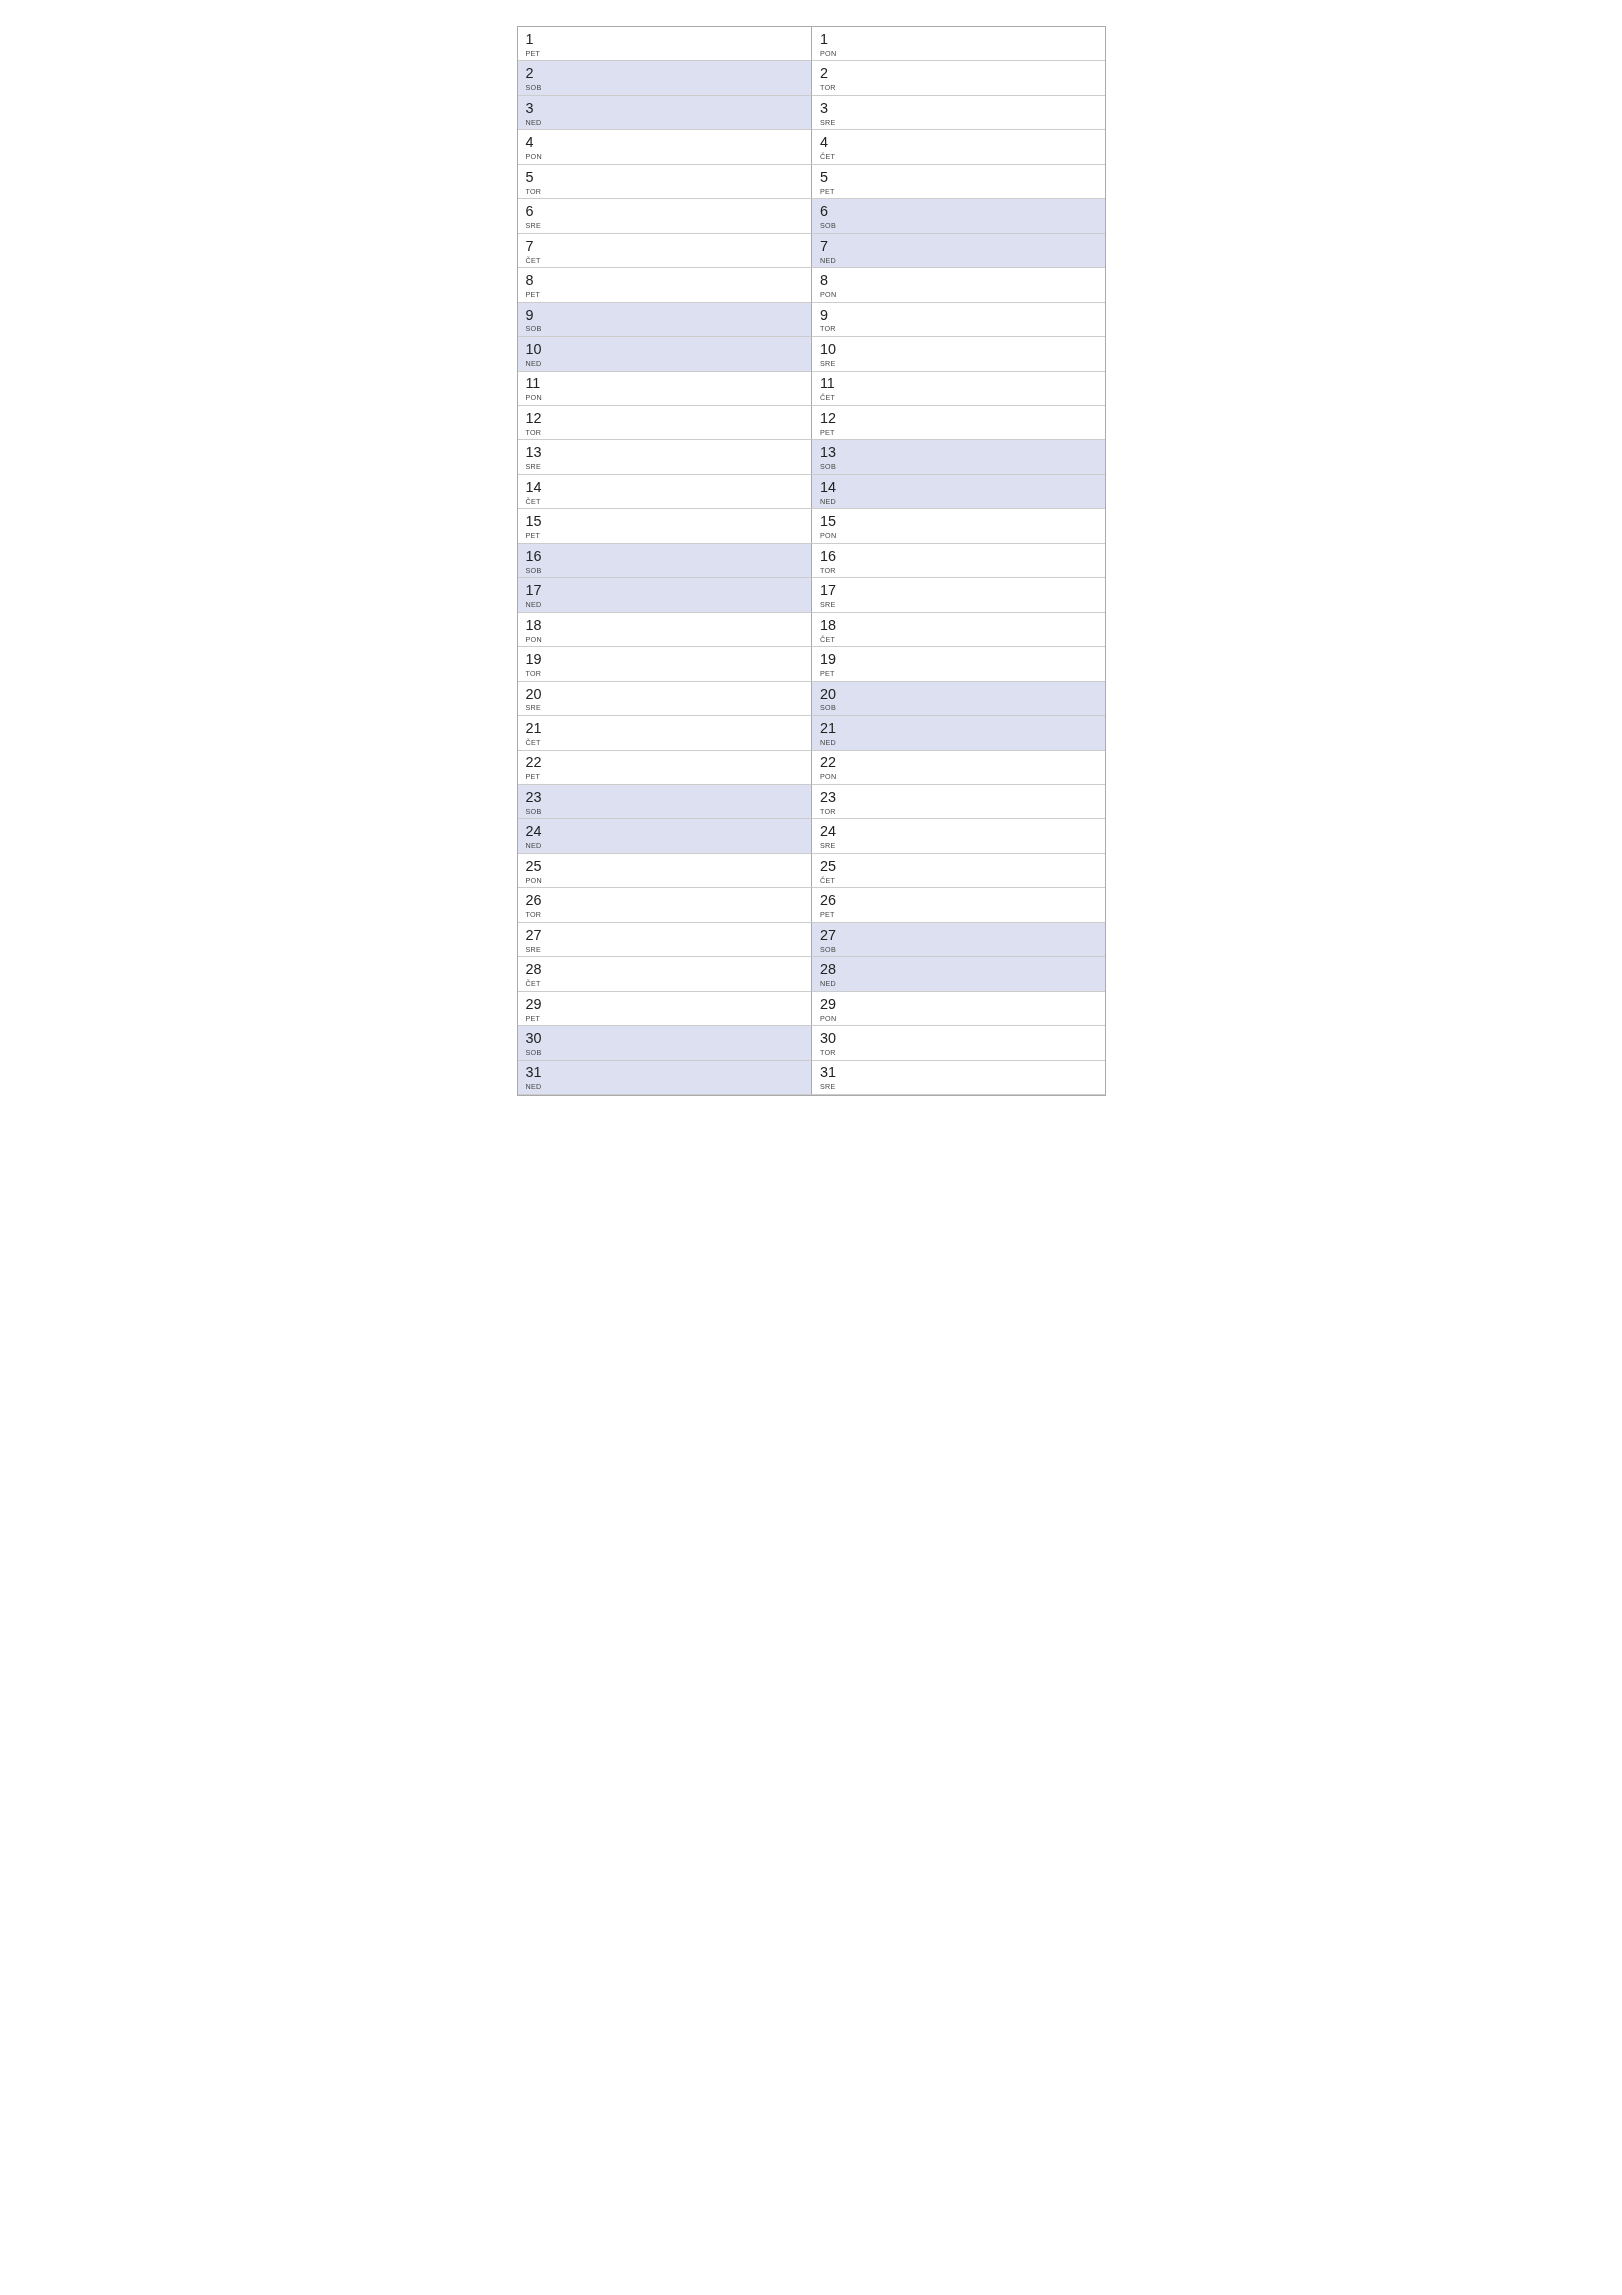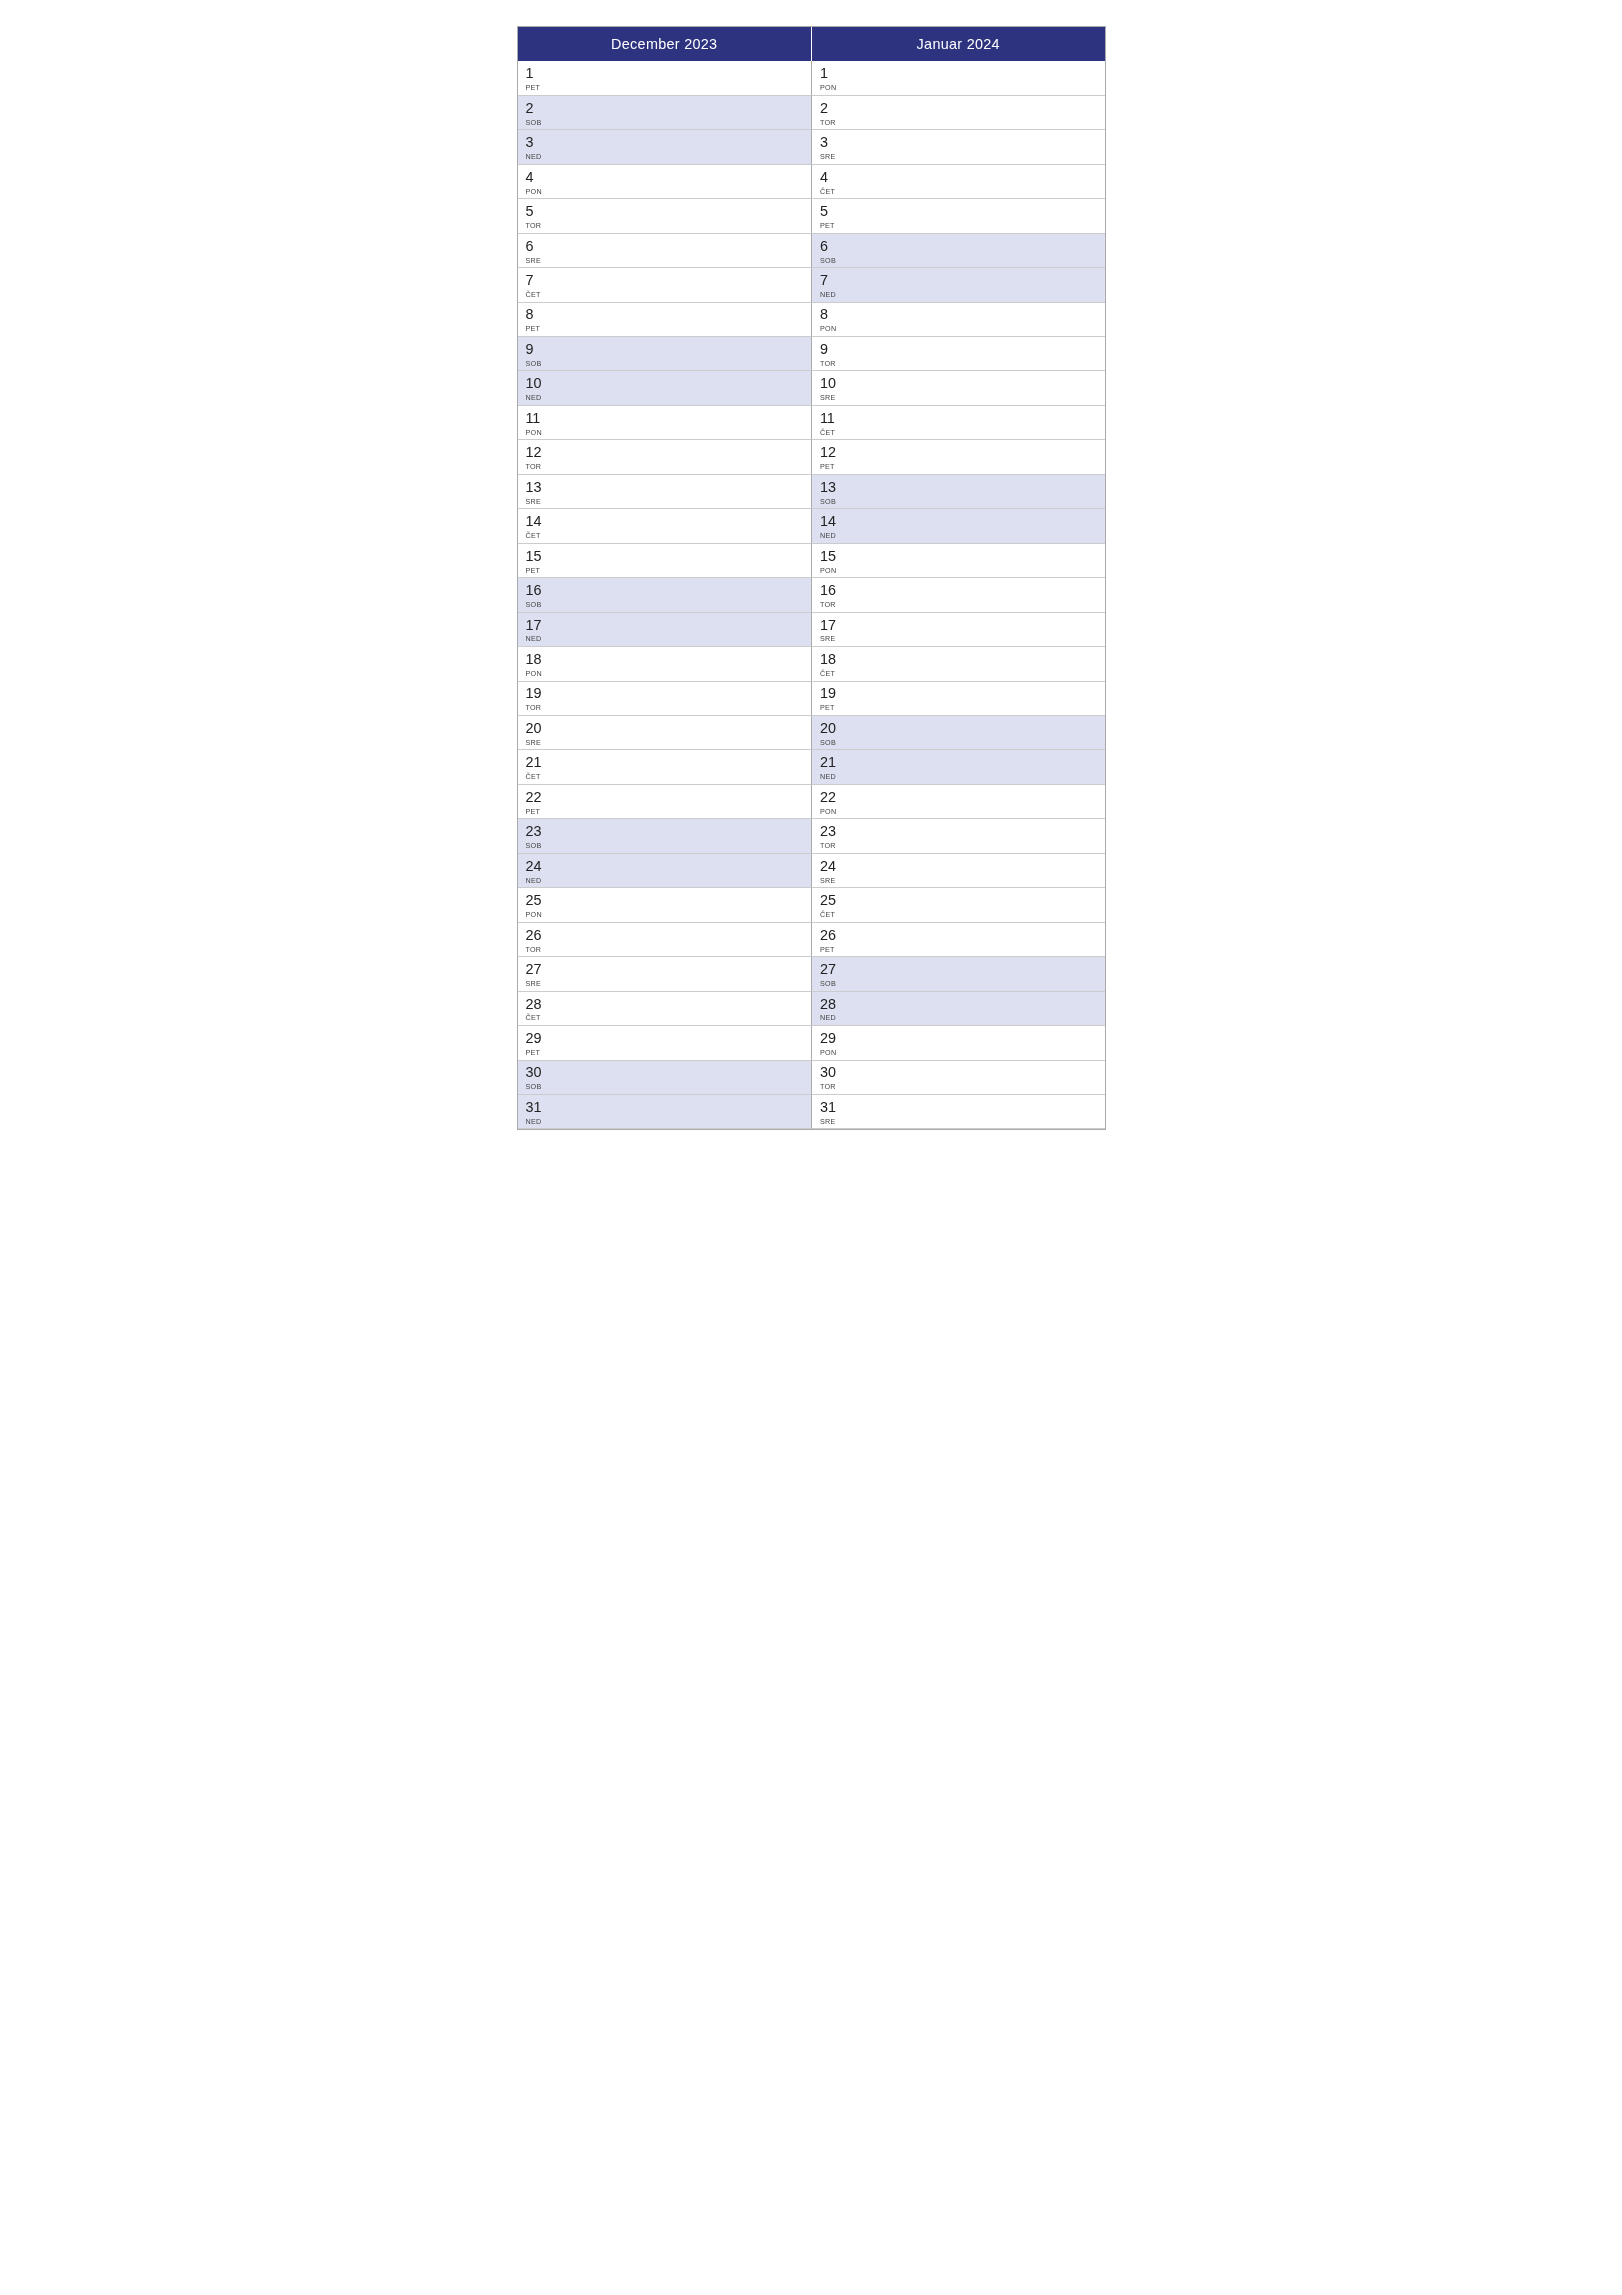--- a/index.html
+++ b/index.html
@@ -63,24 +63,20 @@
       color: #444;
       text-transform: uppercase;
       letter-spacing: 0.3px;
       margin-top: 0.7px;
     }
   </style>
 </head>
 <body>
 
 <div class="calendar-container">
-  <div class="calendar-header">
-    <div class="month-header left">December 2023</div>
-    <div class="month-header right">Januar 2024</div>
-  </div>
   <div class="calendar-body">
     <div class="day-column left-column" id="dec-col">
         <div class="day-row">
           <span class="day-number">1</span>
           <span class="day-name">PET</span>
         </div>
         <div class="day-row weekend">
           <span class="day-number">2</span>
           <span class="day-name">SOB</span>
         </div>

